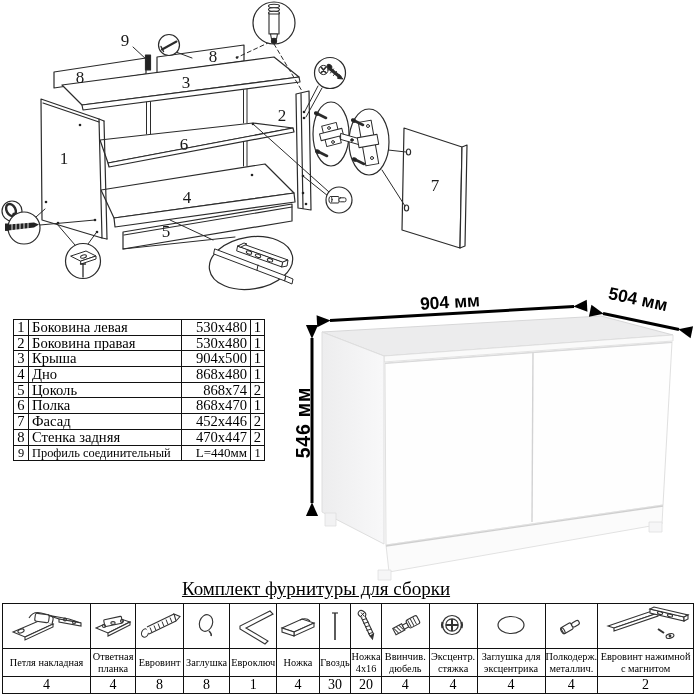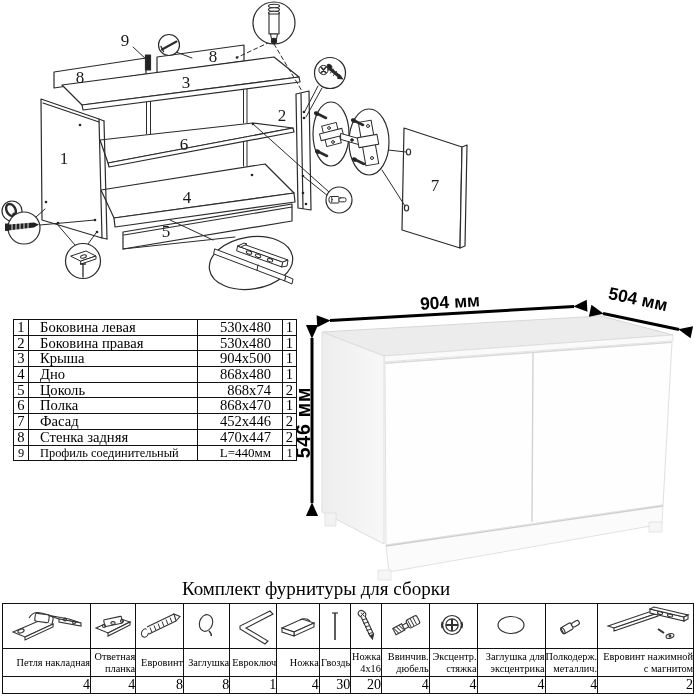--- a/index.html
+++ b/index.html
@@ -8,33 +8,33 @@
   #diagram-svg,#cabinet-svg{position:absolute;left:0;top:0;}
   .part-label{position:absolute;font-family:"Liberation Serif",serif;font-size:17px;color:#1a1a1a;
               transform:translate(-50%,-50%);line-height:1;}
   .dim-label{position:absolute;font-family:"Liberation Sans",sans-serif;font-weight:bold;
              color:#000;white-space:nowrap;}
   #dim-width{left:420px;top:292px;font-size:17.5px;transform:rotate(-3.4deg);}
   #dim-depth{left:608px;top:289px;font-size:17.5px;transform:rotate(12deg);}
   #dim-height{left:258px;top:411px;width:90px;text-align:center;font-size:19.5px;transform:rotate(-90deg);letter-spacing:0.8px;}
   
   #parts-table{position:absolute;left:13px;top:319px;border-collapse:collapse;table-layout:fixed;}
-  #parts-table td{border:1.6px solid #111;padding:0 11px;height:14.7px;font-size:14.6px;
+  #parts-table td{border:1.6px solid #111;padding:0 3px;height:14.7px;font-size:14.6px;
                   line-height:1;white-space:nowrap;overflow:hidden;}
   #parts-table td.c-num{width:14px;text-align:center;padding:0;}
   #parts-table td.c-name{width:146px;text-align:left;}
   #parts-table td.c-size{width:62px;text-align:right;}
   #parts-table td.c-qty{width:13px;text-align:center;padding:0;}
   #parts-table tr.small td{font-size:12.4px;}
   #parts-table tr.small td.c-size{font-size:13px;}
   
   #hw-title{position:absolute;left:116px;top:578px;width:400px;text-align:center;
-            font-size:19px;font-family:"Liberation Serif",serif;}
+            font-size:19px;font-family:"Liberation Serif",serif;text-decoration:underline;}
   #hw-table{position:absolute;left:2px;top:603px;border-collapse:collapse;table-layout:fixed;}
-  #hw-table td{border:1.5px solid #111;padding:0;text-align:right;vertical-align:middle;margin-top:45px;}
+  #hw-table td{border:1.5px solid #111;padding:0;text-align:center;vertical-align:middle;margin-top:45px;}
   #hw-table tr.icon-row td{height:44px;}
   #hw-table tr.name-row td{height:25px;font-size:10.3px;line-height:1.08;padding:1px 0px;}
   #hw-table tr.qty-row td{height:15px;font-size:14px;}
   #hw-table svg{display:block;margin:0 auto;}
 </style>
 </head>
 <body>
 
 <div id="stage">
 

